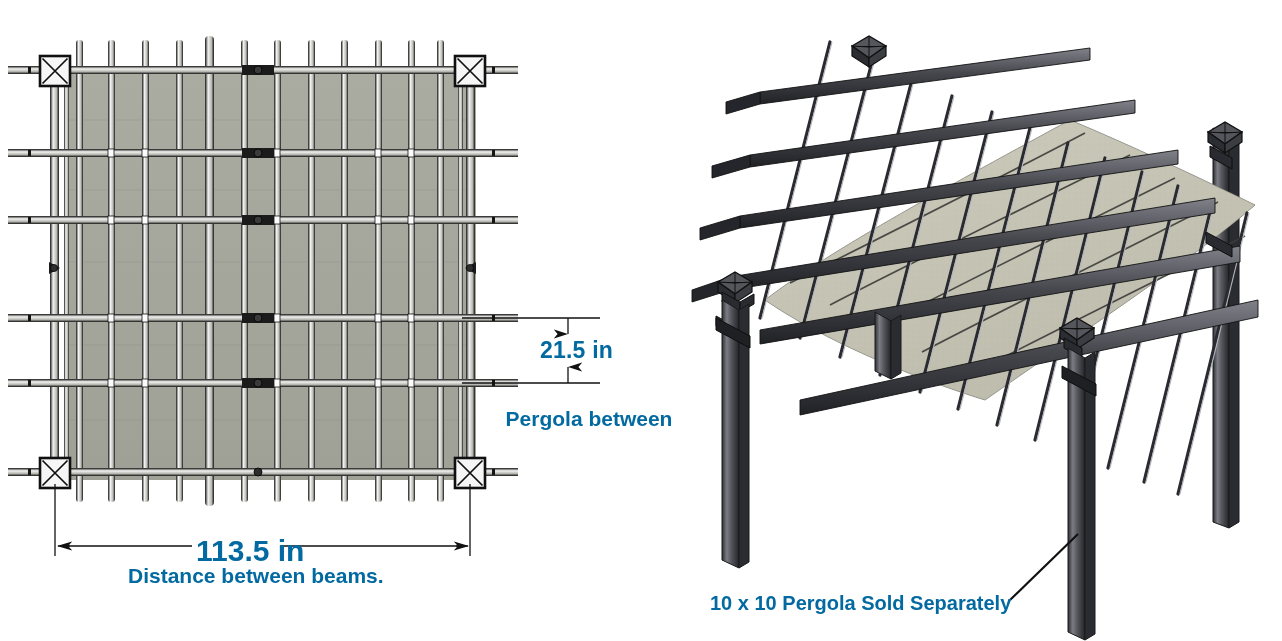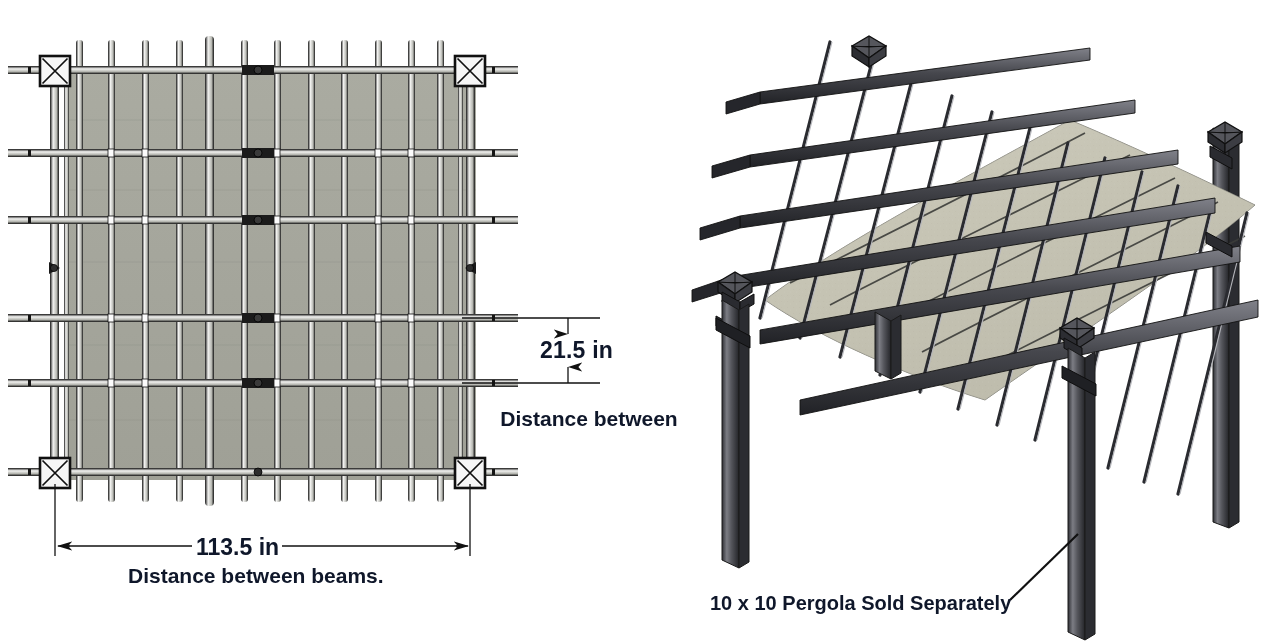--- a/index.html
+++ b/index.html
@@ -1,23 +1,23 @@
 <!DOCTYPE html>
 <html><head>
 <meta charset="utf-8">
 <style>
   html,body{margin:0;padding:0;background:#ffffff;}
   body{width:1282px;height:641px;position:relative;overflow:hidden;
        font-family:"Liberation Sans","DejaVu Sans",sans-serif;color:#111;}
   .stage{position:absolute;left:0;top:0;width:1282px;height:641px;}
   svg{display:block;}
-  .lbl{position:absolute;font-weight:700;color:#0f172a;white-space:nowrap;}
+  .lbl{position:absolute;font-weight:700;color:#0369a1;white-space:nowrap;}
   #dim-rafter-value{left:540px;top:337px;font-size:23px;letter-spacing:.2px;}
   #dim-rafter-caption{left:494px;top:405px;font-size:21px;line-height:27px;text-align:center;width:190px;}
-  #dim-beam-value{left:196px;top:534px;font-size:23px;}
+  #dim-beam-value{left:196px;top:534px;font-size:30px;}
   #dim-beam-caption{left:128px;top:564px;font-size:21px;}
   #pergola-note{left:710px;top:592px;font-size:20px;text-align:center;}
 </style>
 </head>
 <body>
 
 <div class="stage">
 
 <svg width="1282" height="641" viewBox="0 0 1282 641">
   <defs>
@@ -390,21 +390,21 @@
     </g>
 
     <line x1="1010" y1="600" x2="1078" y2="534" stroke="#111" stroke-width="2.2"></line>
   </g>
 
 </svg>
 
 <div class="lbl" id="dim-rafter-value">21.5 in</div>
 
 <div class="lbl" id="dim-rafter-caption">
-  <div>Distance between</div>
+  <div>Pergola between</div>
 </div>
 
 <div class="lbl" id="dim-beam-value">113.5 in</div>
 
 <div class="lbl" id="dim-beam-caption">Distance between beams.</div>
 
 <div class="lbl" id="pergola-note">10 x 10 Pergola Sold Separately</div>
 
 </div>
 

